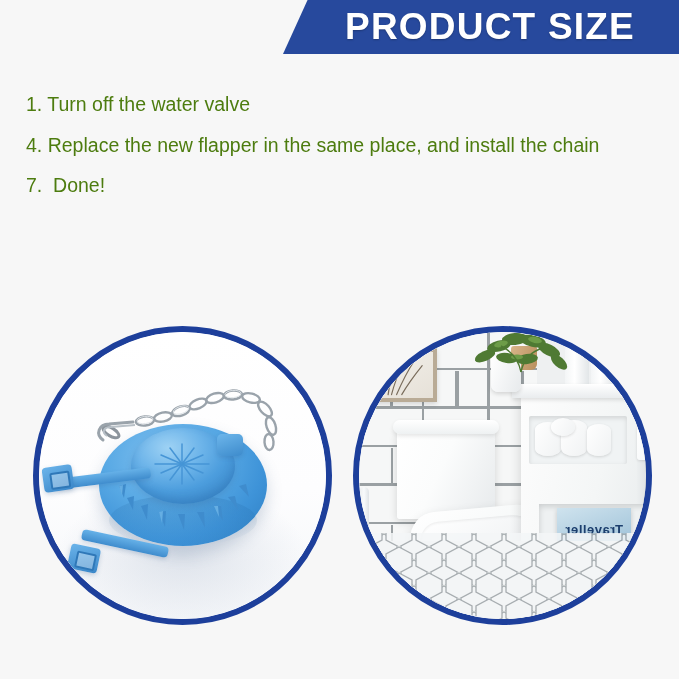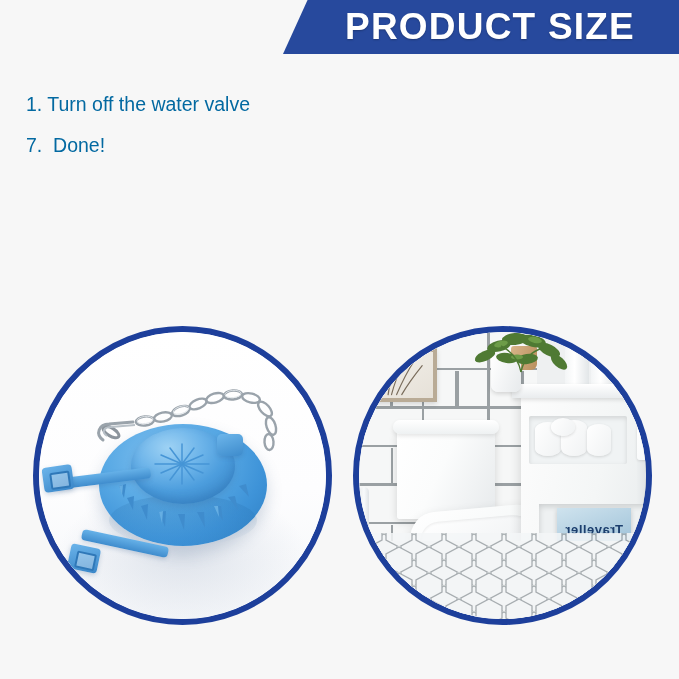--- a/index.html
+++ b/index.html
@@ -33,21 +33,21 @@
     text-shadow:0 1px 2px rgba(0,0,0,.25);
     font-family:"Liberation Sans", sans-serif;
   }
 
   
   #instruction-list{
     position:absolute;
     top:95px; left:26px; right:14px;
   }
   .step{
-    color:#0369a1;
+    color:#4d7c0f;
     font-size:19.5px;
     line-height:1;
     margin-bottom:21px;
     white-space:pre;
     font-family:"Liberation Sans", sans-serif;
   }
 
   
   .photo-circle{
     position:absolute;
@@ -396,20 +396,21 @@
 </head>
 <body>
 
 <div id="header-banner">
   <div class="banner-shape"></div>
   <div class="banner-title">PRODUCT SIZE</div>
 </div>
 
 <div id="instruction-list">
   <div class="step">1. Turn off the water valve</div>
+  <div class="step">4. Replace the new flapper in the same place, and install the chain</div>
   <div class="step">7.  Done!</div>
 </div>
 
 <div class="photo-circle" id="photo-flapper">
   <div class="inner">
     <div class="flapper-bg"></div>
 
     <div class="chain">
       <svg viewBox="0 0 196 80">
         <g fill="none" stroke="#9aa3ab" stroke-width="2.4">

